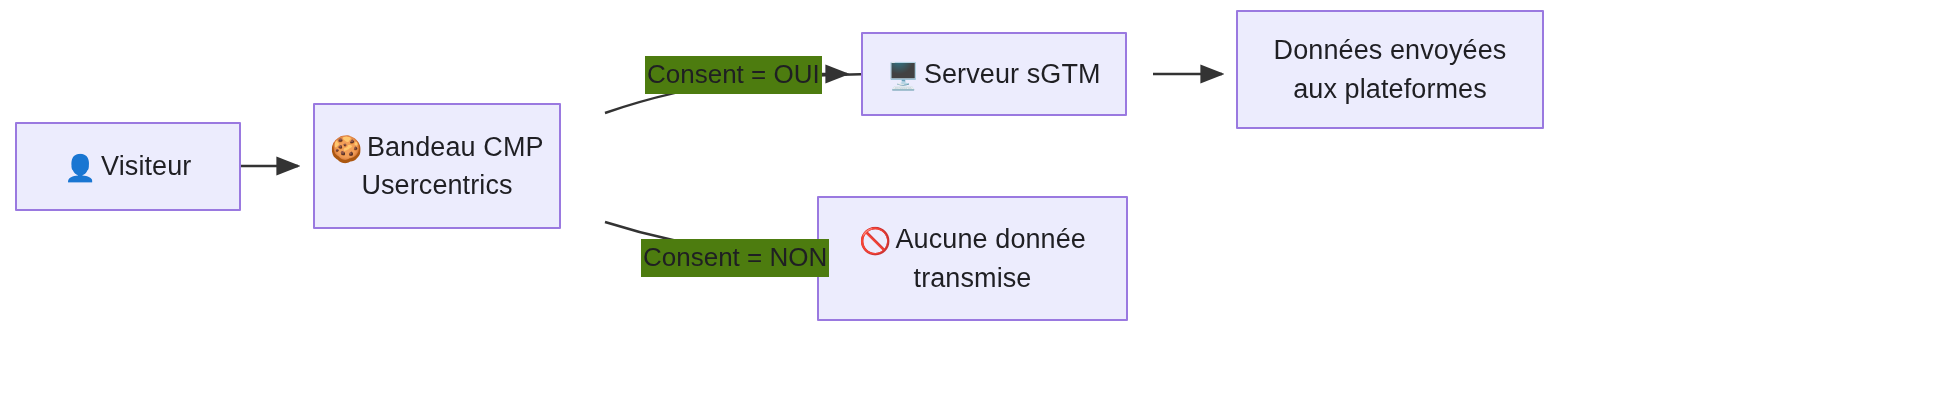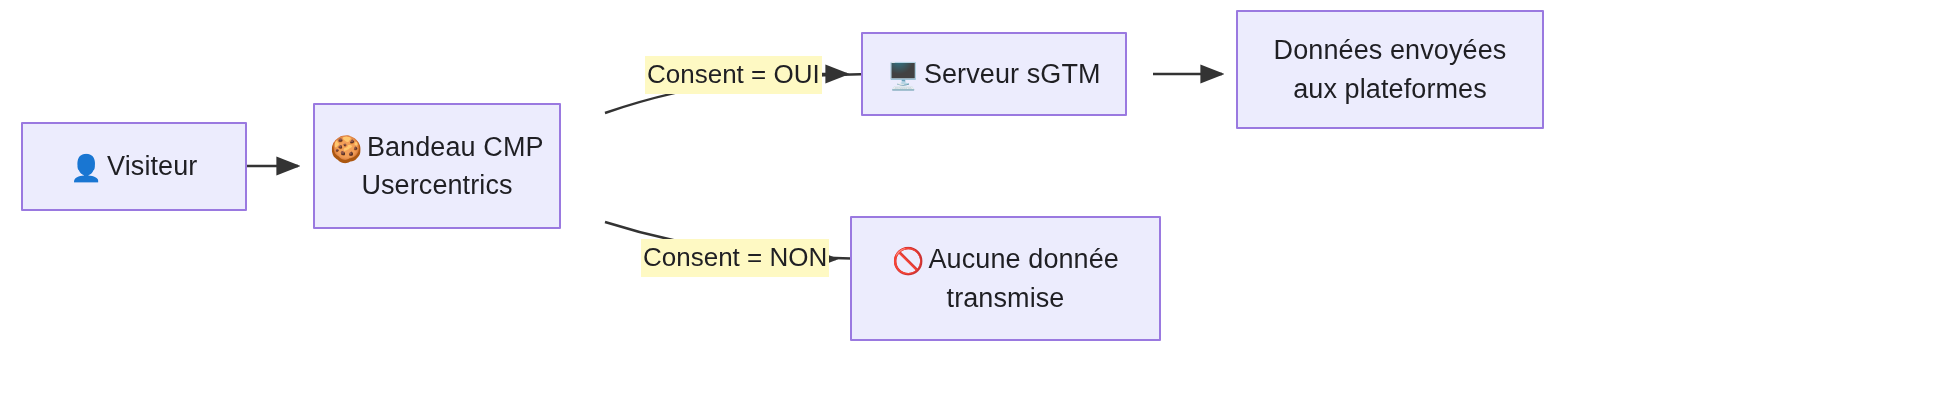--- a/index.html
+++ b/index.html
@@ -47,35 +47,35 @@
     white-space: pre-line;
   }
   .node-emoji {
     font-size: 26px;
     line-height: 1;
     vertical-align: -2px;
     margin-right: 4px;
   }
   .edge-label {
     position: absolute;
-    background: #fef9c3;
+    background: #4d7c0f;
     color: #1f1f23;
     font-size: 26px;
     line-height: 1.2;
     font-family: "Liberation Sans", sans-serif;
     padding: 3px 2px 4px 2px;
     white-space: nowrap;
   }
 
   
-  #node-visiteur      { left: 21px;   top: 122px; width: 226px; height: 89px; }
+  #node-visiteur      { left: 15px;   top: 122px; width: 226px; height: 89px; }
   #node-cmp           { left: 313px;  top: 103px; width: 248px; height: 126px; }
   #node-sgtm          { left: 861px;  top: 32px;  width: 266px; height: 84px; }
   #node-data-sent     { left: 1236px; top: 10px;  width: 308px; height: 119px; }
-  #node-no-data       { left: 850px;  top: 196px; width: 311px; height: 125px; margin-top: 20px; }
+  #node-no-data       { left: 817px;  top: 196px; width: 311px; height: 125px; }
 
   
   #edge-label-oui { left: 645px; top: 56px;  }
   #edge-label-non { left: 641px; top: 239px; }
 </style>
 </head>
 <body>
 
 <div id="diagram-canvas">
 

